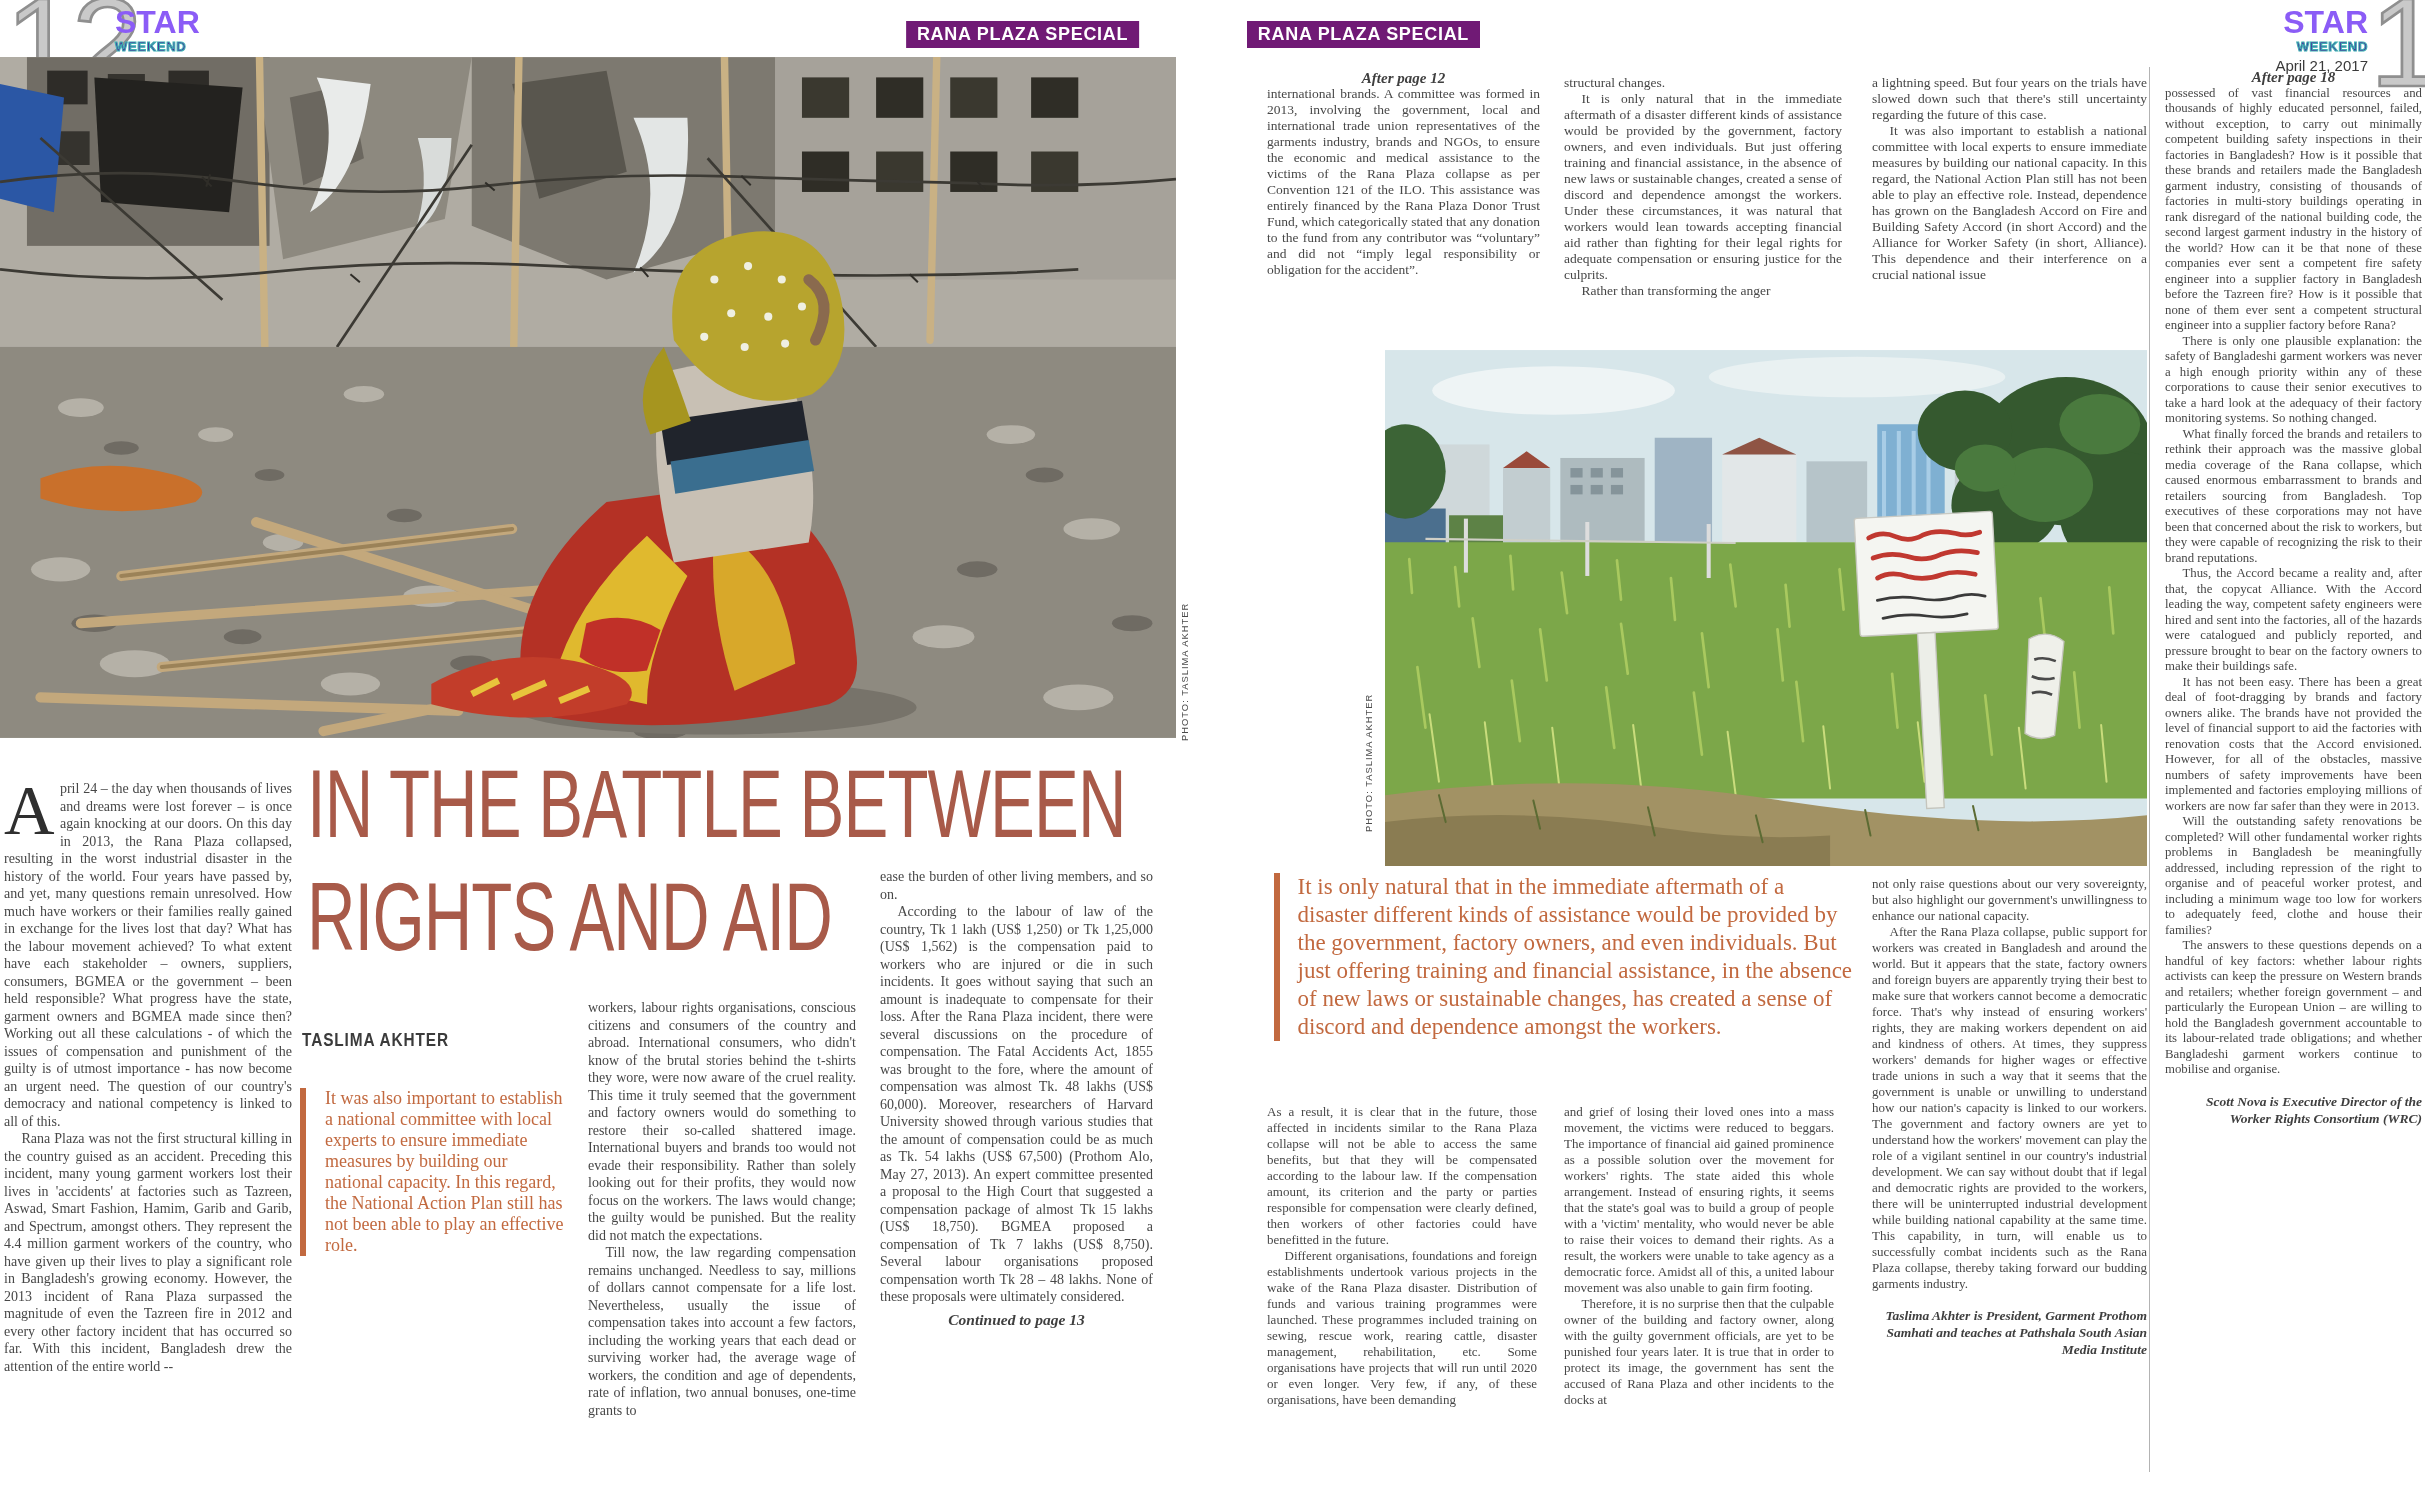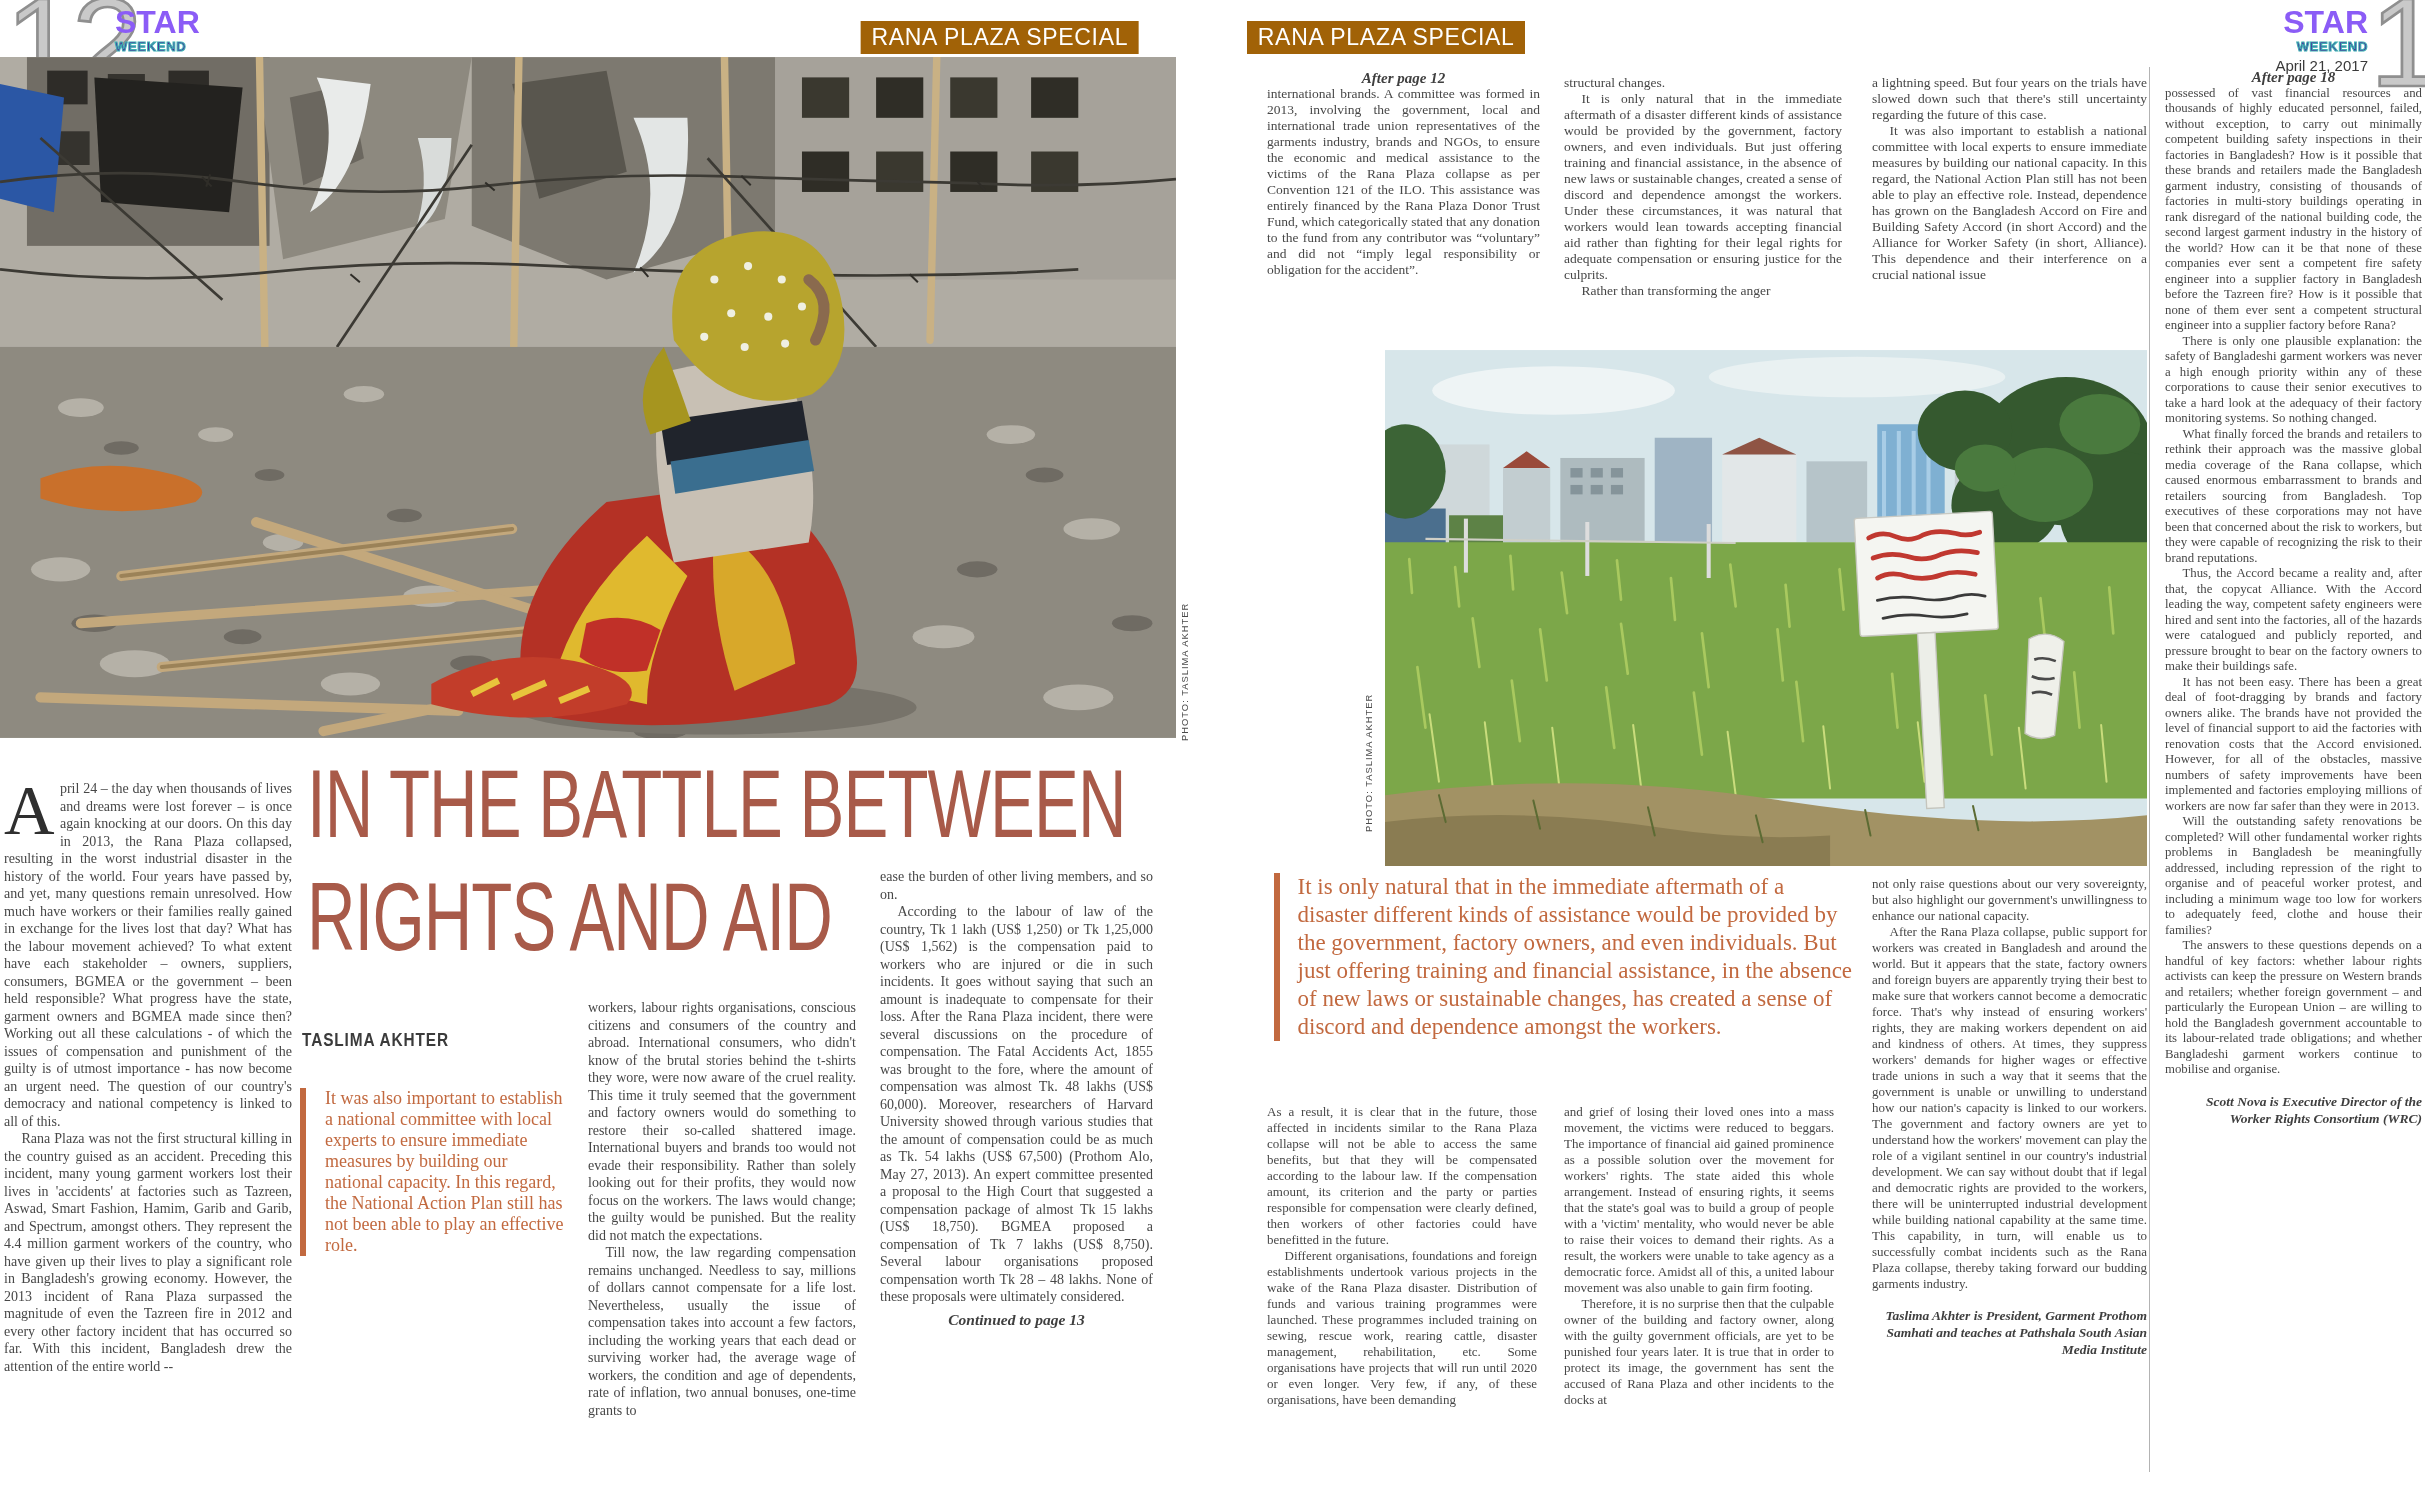--- a/index.html
+++ b/index.html
@@ -7,22 +7,22 @@
          font-family:"Liberation Serif",serif;}
   .abs{position:absolute;}
   
   .pagenum{font-family:"Liberation Sans",sans-serif;font-size:127px;font-weight:400;
            color:#c9c9c9;-webkit-text-stroke:2.7px #8f8f8f;line-height:108px;letter-spacing:-4px;}
   .brand{font-family:"Liberation Sans",sans-serif;font-weight:800;font-size:32px;line-height:30px;
          color:#8b5cf6;letter-spacing:0px;}
   .brandsub{font-family:"Liberation Sans",sans-serif;font-weight:700;font-size:13px;line-height:20px;
             color:#4c1d95;-webkit-text-stroke:1.1px #3cb0b2;letter-spacing:0.7px;}
   .dateline{font-family:"Liberation Sans",sans-serif;font-size:15px;color:#3a3a3a;line-height:17.5px;}
-  .badge{font-family:"Liberation Sans",sans-serif;font-weight:400;font-size:23px;color:#ffffff;
-         background:#a16207;padding:2.7px 10.8px 4px 10.8px;letter-spacing:0.7px;white-space:nowrap;
+  .badge{font-family:"Liberation Sans",sans-serif;font-weight:700;font-size:18px;color:#ffffff;
+         background:#701a75;padding:2.7px 10.8px 4px 10.8px;letter-spacing:0.7px;white-space:nowrap;
          transform:scaleX(.92);transform-origin:left top;}
   .badge.r-anchor{transform-origin:right top;}
   
   .headline{font-family:"Liberation Sans",sans-serif;font-weight:500;color:#a85a49;
             font-size:96px;line-height:101px;letter-spacing:-1.3px;white-space:nowrap;
             transform:scaleX(.70);transform-origin:0 0;}
   .byline{font-family:"Liberation Sans",sans-serif;font-weight:700;font-size:17.5px;color:#3b3b3b;
           letter-spacing:1px;transform:scaleX(.88);transform-origin:0 0;white-space:nowrap;}
   
   .body{color:#474747;text-align:justify;}

